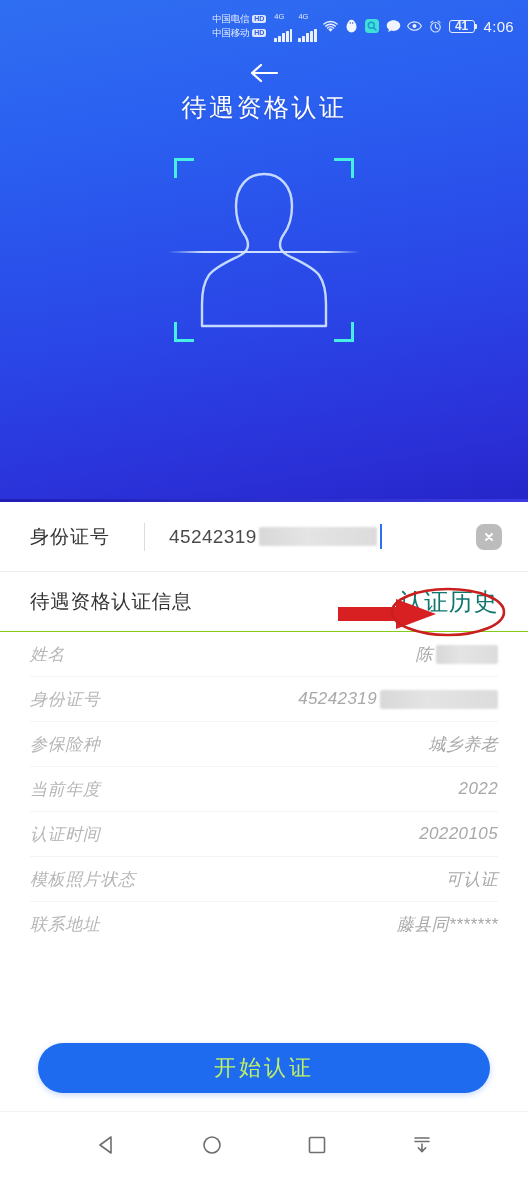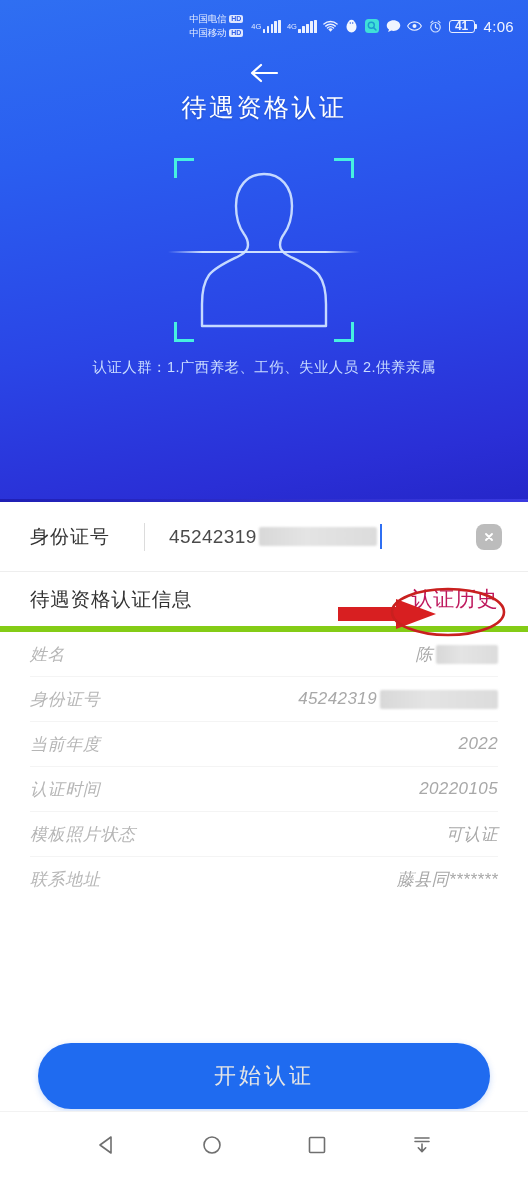--- a/index.html
+++ b/index.html
@@ -32,21 +32,21 @@
     padding-right:14px; gap:6px;
     color:#dfe8ff;
   }
   .carriers{ display:flex; flex-direction:column; justify-content:center; gap:1px; margin-right:2px; }
   .carrier-line{ display:flex; align-items:center; gap:3px; }
   .carrier-name{ font-size:9.5px; letter-spacing:-0.3px; color:#e6edff; white-space:nowrap; }
   .hd-badge{
     font-size:7px; font-weight:bold; color:#2f5fe8; background:#dfe7ff;
     border-radius:2px; padding:0.5px 2px; line-height:1.1;
   }
-  .sig-group{ display:flex; align-items:flex-end; gap:1px; }
+  .sig-group{ display:flex; align-items:flex-end; gap:8px;flex-direction:column; }
   .net-label{ font-size:7.5px; color:#e2eaff; margin-right:0.5px; align-self:flex-start; margin-top:2px;}
   .bars{ display:flex; align-items:flex-end; gap:1.3px; height:13px; }
   .bars i{ display:block; width:2.6px; background:#eaf0ff; border-radius:0.5px; }
   .bars i:nth-child(1){height:4px;} .bars i:nth-child(2){height:6.5px;}
   .bars i:nth-child(3){height:9px;} .bars i:nth-child(4){height:11.5px;}
   .bars i:nth-child(5){height:13px;}
   .sicon{ width:15px; height:15px; display:flex; align-items:center; justify-content:center; }
   .sicon svg{ display:block; }
   .battery{
     width:26px; height:13px; border:1.4px solid #e8eeff; border-radius:3px;
@@ -106,45 +106,45 @@
   }
   .caret{ width:2px; height:25px; background:#2f6ff2; margin-left:3px; }
   .clear-btn{
     width:26px; height:26px; border-radius:8px; background:#bcbcbc;
     display:flex; align-items:center; justify-content:center; flex:none; margin-left:10px;
   }
 
   
   .section-head{
     position:relative; height:60px; display:flex; align-items:center; justify-content:space-between;
-    padding:0 30px; border-bottom:6px solid #84cc16;
+    padding:0 30px; border-bottom:1px solid #84cc16;
   }
   .section-title{ font-size:19.5px; color:#333; letter-spacing:0.8px; }
-  .history-link{ font-size:21px; color:#be185d; letter-spacing:0.6px; position:relative; }
+  .history-link{ font-size:24px; color:#0f766e; letter-spacing:0.6px; position:relative; }
 
   
   .anno-arrow{ position:absolute; left:338px; top:597px; width:100px; height:34px; pointer-events:none; }
   .anno-ellipse{ position:absolute; left:388px; top:586px; width:120px; height:52px; pointer-events:none; }
 
   
   .info-list{ padding:0 30px; }
   .info-row{
     height:45px; display:flex; align-items:center; justify-content:space-between;
     border-bottom:1px solid #f4f4f4;
     font-style:italic;
   }
   .info-row:last-child{ border-bottom:none; }
   .info-label{ font-size:17px; color:#b6b6b6; letter-spacing:0.6px; }
   .info-value{ font-size:17px; color:#a8a8a8; letter-spacing:0.4px; display:flex; align-items:center; }
 
   
   .cta-wrap{ position:absolute; left:0; top:1043px; width:100%; padding:0 38px; }
   .cta{
-    width:100%; height:66px; border:none; border-radius:33px; background:#1f6bf0;
-    color:#e5e5e5; font-size:22px; letter-spacing:3px; font-family:inherit; cursor:pointer;
+    width:100%; height:50px; border:none; border-radius:33px; background:#1f6bf0;
+    color:#bef264; font-size:22px; letter-spacing:3px; font-family:inherit; cursor:pointer;
     box-shadow:0 2px 6px rgba(31,107,240,.25);
   }
 
   
   .navbar{
     position:absolute; left:0; bottom:0; width:528px; height:66px; background:#fff;
     display:flex; align-items:center; justify-content:space-around; padding:0 54px;
     border-top:1px solid #f2f2f2;
   }
   .nav-btn{ width:46px; height:46px; display:flex; align-items:center; justify-content:center; cursor:pointer; }
@@ -253,21 +253,20 @@
       <span class="corner c-bl"></span>
       <span class="corner c-br"></span>
       <span class="silhouette">
         <svg width="140" height="168" viewBox="0 0 140 168">
           <path d="M70 8c-17 0-28 13-28 32 0 11 3 21 8 28 3 4 4 7 4 11 0 5-3 8-9 11-10 5-24 11-30 19-5 7-7 17-7 29v22h124v-22c0-12-2-22-7-29-6-8-20-14-30-19-6-3-9-6-9-11 0-4 1-7 4-11 5-7 8-17 8-28 0-19-11-32-28-32z" fill="none" stroke="#c5d9ff" stroke-width="2.4" stroke-linejoin="round"></path>
         </svg>
       </span>
       <span class="scanline"></span>
     </div>
 
-    <div class="hero-caption">认证人群：1.广西养老、工伤、失业人员  2.供养亲属</div>
   </div>
 
   <div class="sheet">
 
     <div class="id-row">
       <span class="id-label">身份证号</span>
       <span class="vdiv"></span>
       <div class="id-input">
         <span>45242319</span>
         <span class="redact" style="width:118px;margin-left:2px;"></span>
@@ -292,20 +291,24 @@
           <span>陈</span>
           <span class="redact" style="width:62px;margin-left:3px;"></span>
         </span>
       </div>
       <div class="info-row">
         <span class="info-label">身份证号</span>
         <span class="info-value">
           <span>45242319</span>
           <span class="redact" style="width:118px;margin-left:3px;"></span>
         </span>
+      </div>
+      <div class="info-row">
+        <span class="info-label">参保险种</span>
+        <span class="info-value">城乡养老</span>
       </div>
       <div class="info-row">
         <span class="info-label">当前年度</span>
         <span class="info-value">2022</span>
       </div>
       <div class="info-row">
         <span class="info-label">认证时间</span>
         <span class="info-value">20220105</span>
       </div>
       <div class="info-row">

